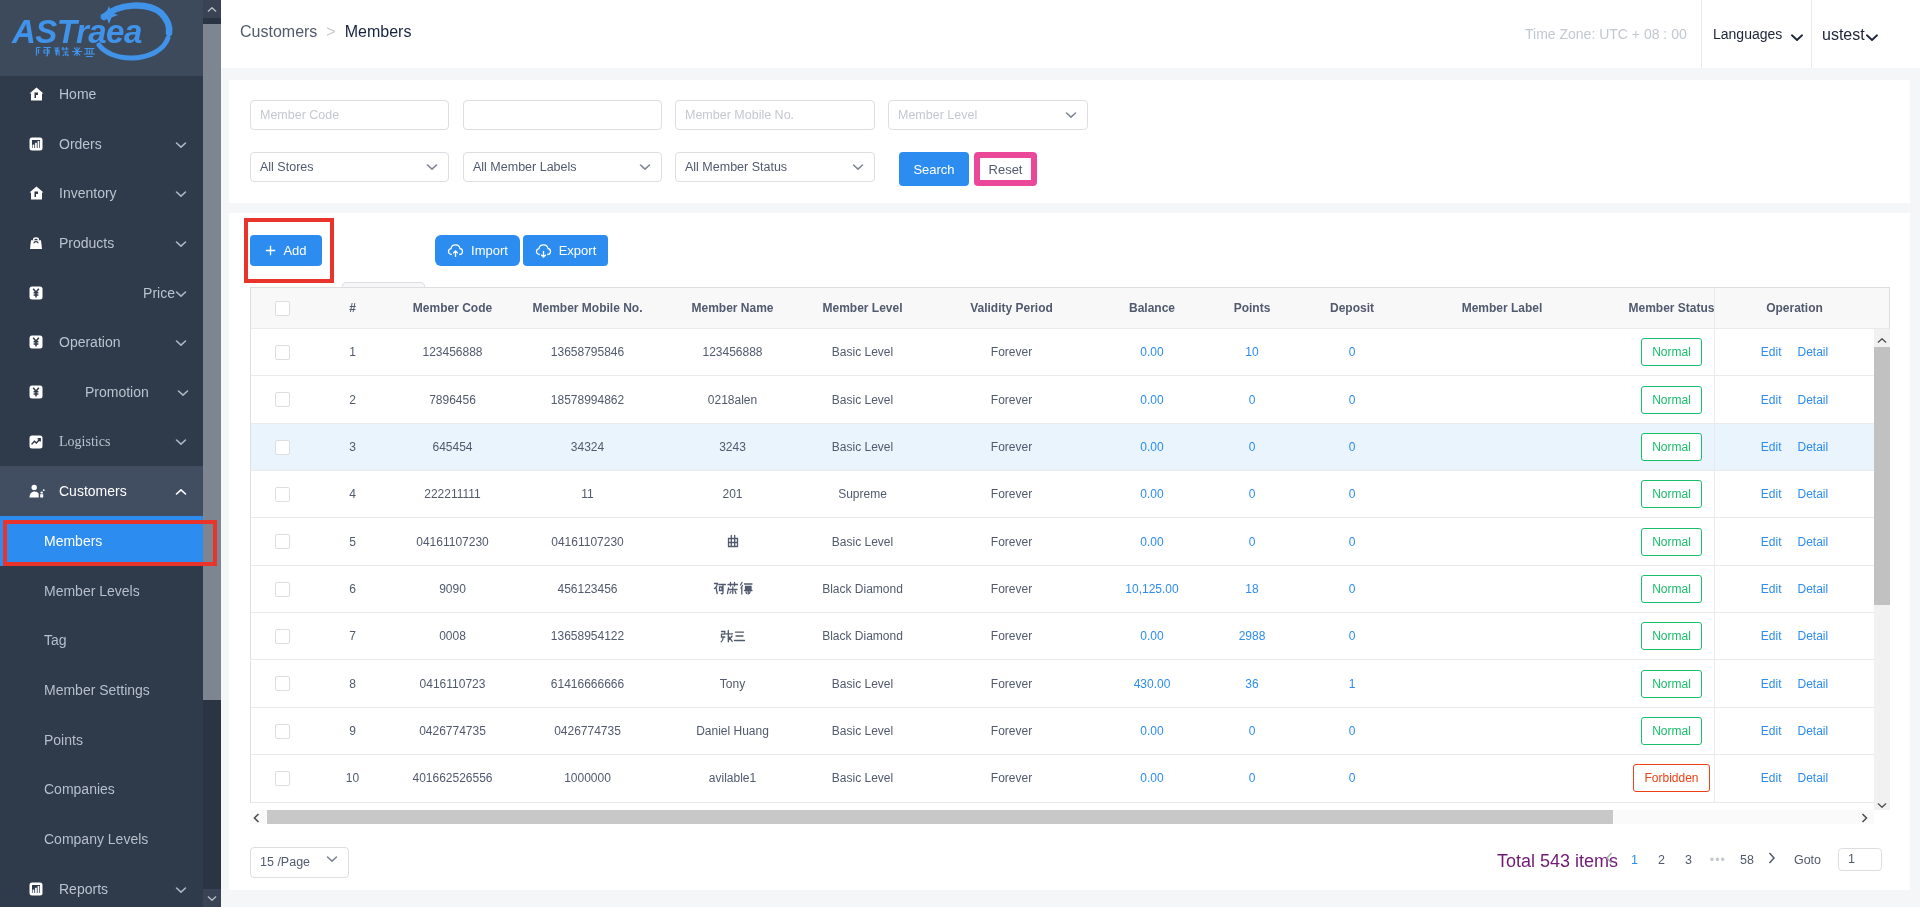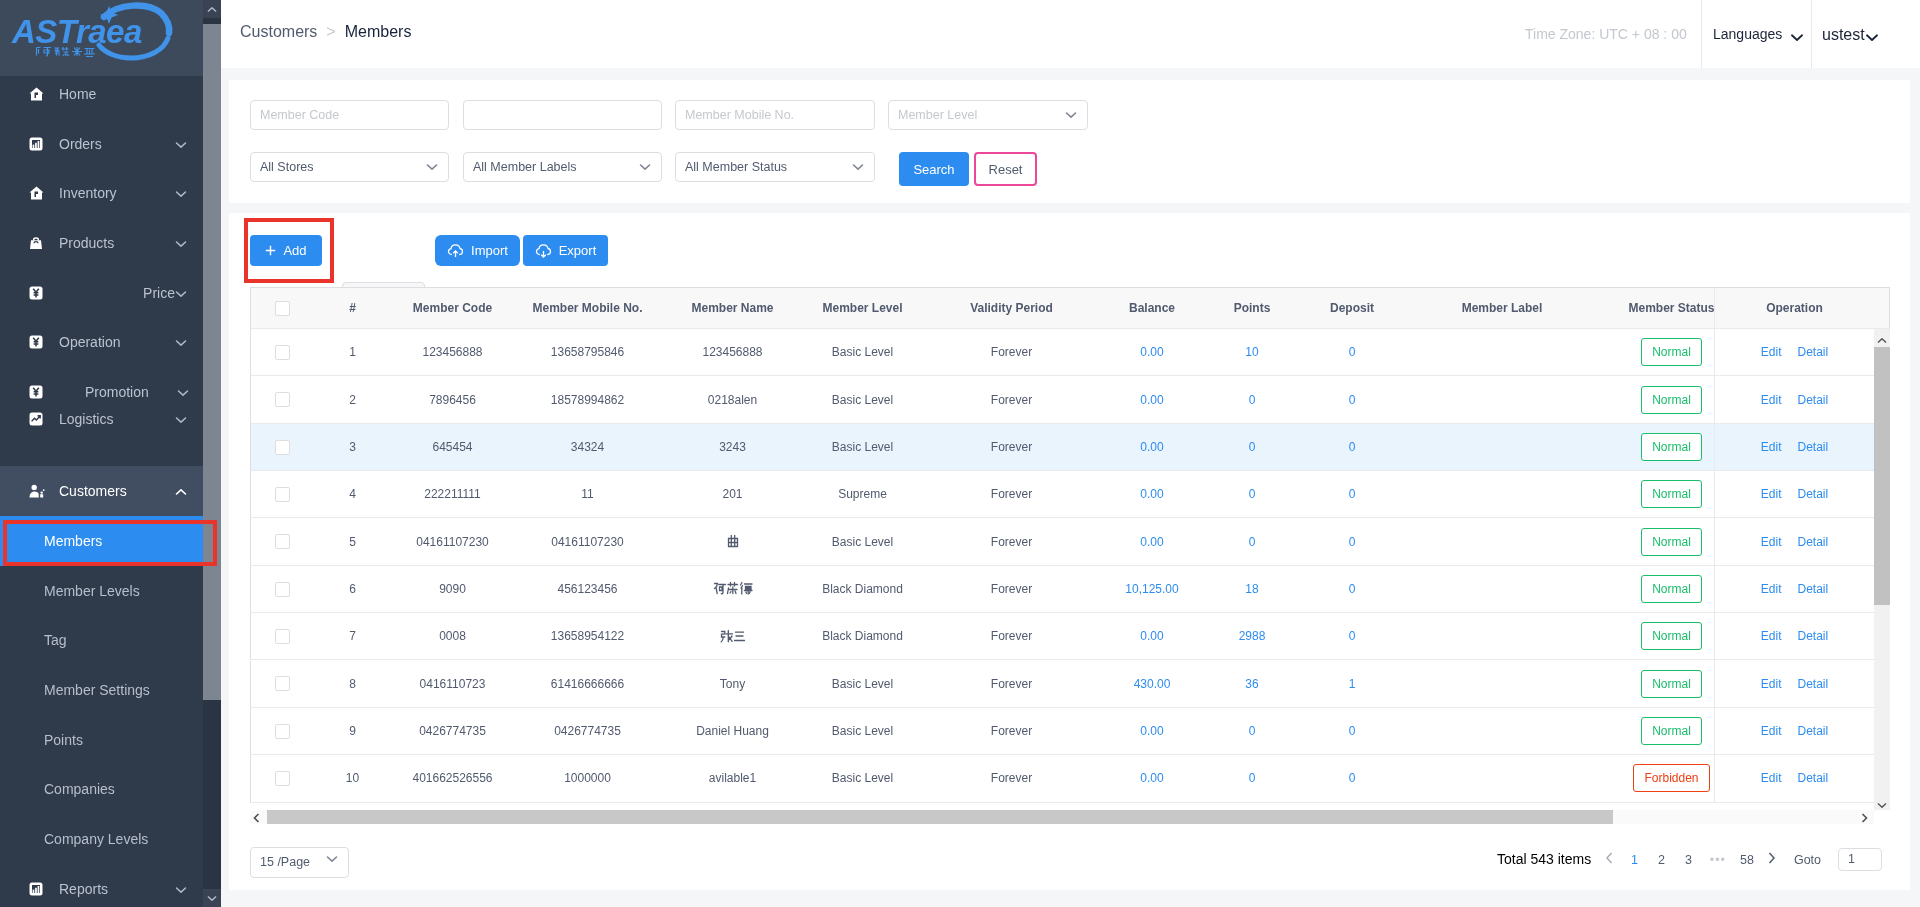--- a/index.html
+++ b/index.html
@@ -18,21 +18,21 @@
 #topbar{position:absolute;left:221px;top:0;width:1699px;height:68px;background:#fff;}
 .vdiv{position:absolute;top:0;width:1px;height:68px;background:#e8eaec;}
 #filtercard{position:absolute;left:229px;top:80px;width:1681px;height:123px;background:#fff;}
 #maincard{position:absolute;left:229px;top:213px;width:1681px;height:677px;background:#fff;}
 .inp{position:absolute;height:30px;border:1px solid #dcdee2;border-radius:4px;background:#fff;font-size:12.5px;line-height:28px;padding-left:9px;color:#515a6e;}
 .ph{color:#c5c8ce;}
 .selchev{position:absolute;right:10px;top:50%;transform:translateY(-50%);display:flex;}
 .btn{position:absolute;height:31px;border-radius:4px;font-size:13px;display:flex;align-items:center;justify-content:center;}
 .btn-blue{background:#2d8cf0;color:#fff;}
 .btn-dis{background:#f7f7f7;border:1px solid #dcdee2;color:#c5c8ce;}
-.btn-plain{background:#fff;border:2px solid #ec4899;color:#515a6e;}
+.btn-plain{background:#fff;border:6px solid #ec4899;color:#515a6e;}
 #thead{position:absolute;left:250px;top:287px;width:1640px;height:42px;background:#f8f8f9;border:1px solid #dcdee2;border-bottom:1px solid #e8eaec;display:flex;align-items:center;font-weight:bold;color:#515a6e;font-size:12px;}
 .tr{position:absolute;left:250px;width:1640px;height:48px;background:#fff;border-bottom:1px solid #e8eaec;border-left:1px solid #dcdee2;display:flex;align-items:center;font-size:12px;}
 .c{text-align:center;flex:none;}
 
 .c0{width:63px;}
 .c1{width:77px;}
 .c2{width:123px;}
 .c3{width:147px;}
 .c4{width:143px;}
 .c5{width:117px;}
@@ -148,21 +148,21 @@
       <svg width="14" height="14" viewBox="0 0 14 14">
         <rect x="0.5" y="0.5" width="13" height="13" rx="2.5" fill="#fff"></rect>
         <path d="M4.2 2.8 L7 6.2 L9.8 2.8 M7 6.2 V11.4 M4.6 6.8 H9.4 M4.6 9 H9.4" fill="none" stroke="#2f3a4a" stroke-width="1.5"></path>
       </svg>
     </span>
     <span class="lb">Promotion</span>
     <span class="cv"><svg width="12" height="8" viewBox="0 0 12 8">
         <path d="M1.5 2 L6 6.2 L10.5 2" fill="none" stroke="#aeb6c2" stroke-width="1.6" stroke-linecap="round" stroke-linejoin="round"></path>
       </svg></span>
   </div>
-<div class="mi" style="top:394px;">
+<div class="mi" style="top:417px;font-family:Liberation Serif, serif;">
     <span class="ic">
       <svg width="14" height="14" viewBox="0 0 14 14">
         <rect x="0.5" y="0.5" width="13" height="13" rx="2.5" fill="#fff"></rect>
         <path d="M2.6 9.4 L5.4 6.2 L7.4 8 L11.2 3.8 M8.6 3.8 H11.2 V6.4" fill="none" stroke="#2f3a4a" stroke-width="1.4"></path>
       </svg>
     </span>
     <span class="lb">Logistics</span>
     <span class="cv"><svg width="12" height="8" viewBox="0 0 12 8">
         <path d="M1.5 2 L6 6.2 L10.5 2" fill="none" stroke="#aeb6c2" stroke-width="1.6" stroke-linecap="round" stroke-linejoin="round"></path>
       </svg></span>
@@ -503,20 +503,20 @@
       <path d="M6.5 1 L2.5 5 L6.5 9" fill="none" stroke="#505050" stroke-width="1.6"></path>
     </svg></div>
 <div class="abs" style="left:1859px;top:812px;"><svg width="10" height="10" viewBox="0 0 10 10">
       <path d="M3.5 1 L7.5 5 L3.5 9" fill="none" stroke="#505050" stroke-width="1.6"></path>
     </svg></div>
 <div class="inp" style="left:250px;top:847px;width:99px;height:31px;line-height:29px;">15 /Page<span class="selchev" style="top:11px;">
       <svg width="12" height="8" viewBox="0 0 12 8">
         <path d="M1.5 2 L6 6.2 L10.5 2" fill="none" stroke="#808695" stroke-width="1.6" stroke-linecap="round" stroke-linejoin="round"></path>
       </svg>
     </span></div>
-<div class="abs" style="left:1497px;top:851px;font-size:14px;color:#000000;">Total 543 items</div>
+<div class="abs" style="left:1497px;top:851px;font-size:18px;color:#701a75;">Total 543 items</div>
 <div class="abs" style="left:1605px;top:852px;font-size:12.5px;"><span style="color:#a9adb5;margin-right:18px;"><svg width="8" height="12" viewBox="0 0 8 12">
         <path d="M6.5 1 L2 6 L6.5 11" fill="none" stroke="#a9adb5" stroke-width="1.5"></path>
       </svg></span><span class="blue" style="margin-right:20px;">1</span><span style="margin-right:20px;">2</span><span style="margin-right:18px;">3</span><span style="color:#c5c8ce;margin-right:14px;letter-spacing:1px;">•••</span><span style="margin-right:14px;">58</span><span style="margin-right:18px;"><svg width="8" height="12" viewBox="0 0 8 12">
         <path d="M1.5 1 L6 6 L1.5 11" fill="none" stroke="#515a6e" stroke-width="1.5"></path>
       </svg></span><span>Goto</span></div>
 <div class="inp" style="left:1838px;top:848px;width:44px;height:23px;line-height:21px;">1</div>
 <div class="redbox" style="left:244px;top:218px;width:90px;height:65px;"></div>
 <div class="redbox" style="left:3px;top:520px;width:214px;height:46px;"></div>
 </body></html>

